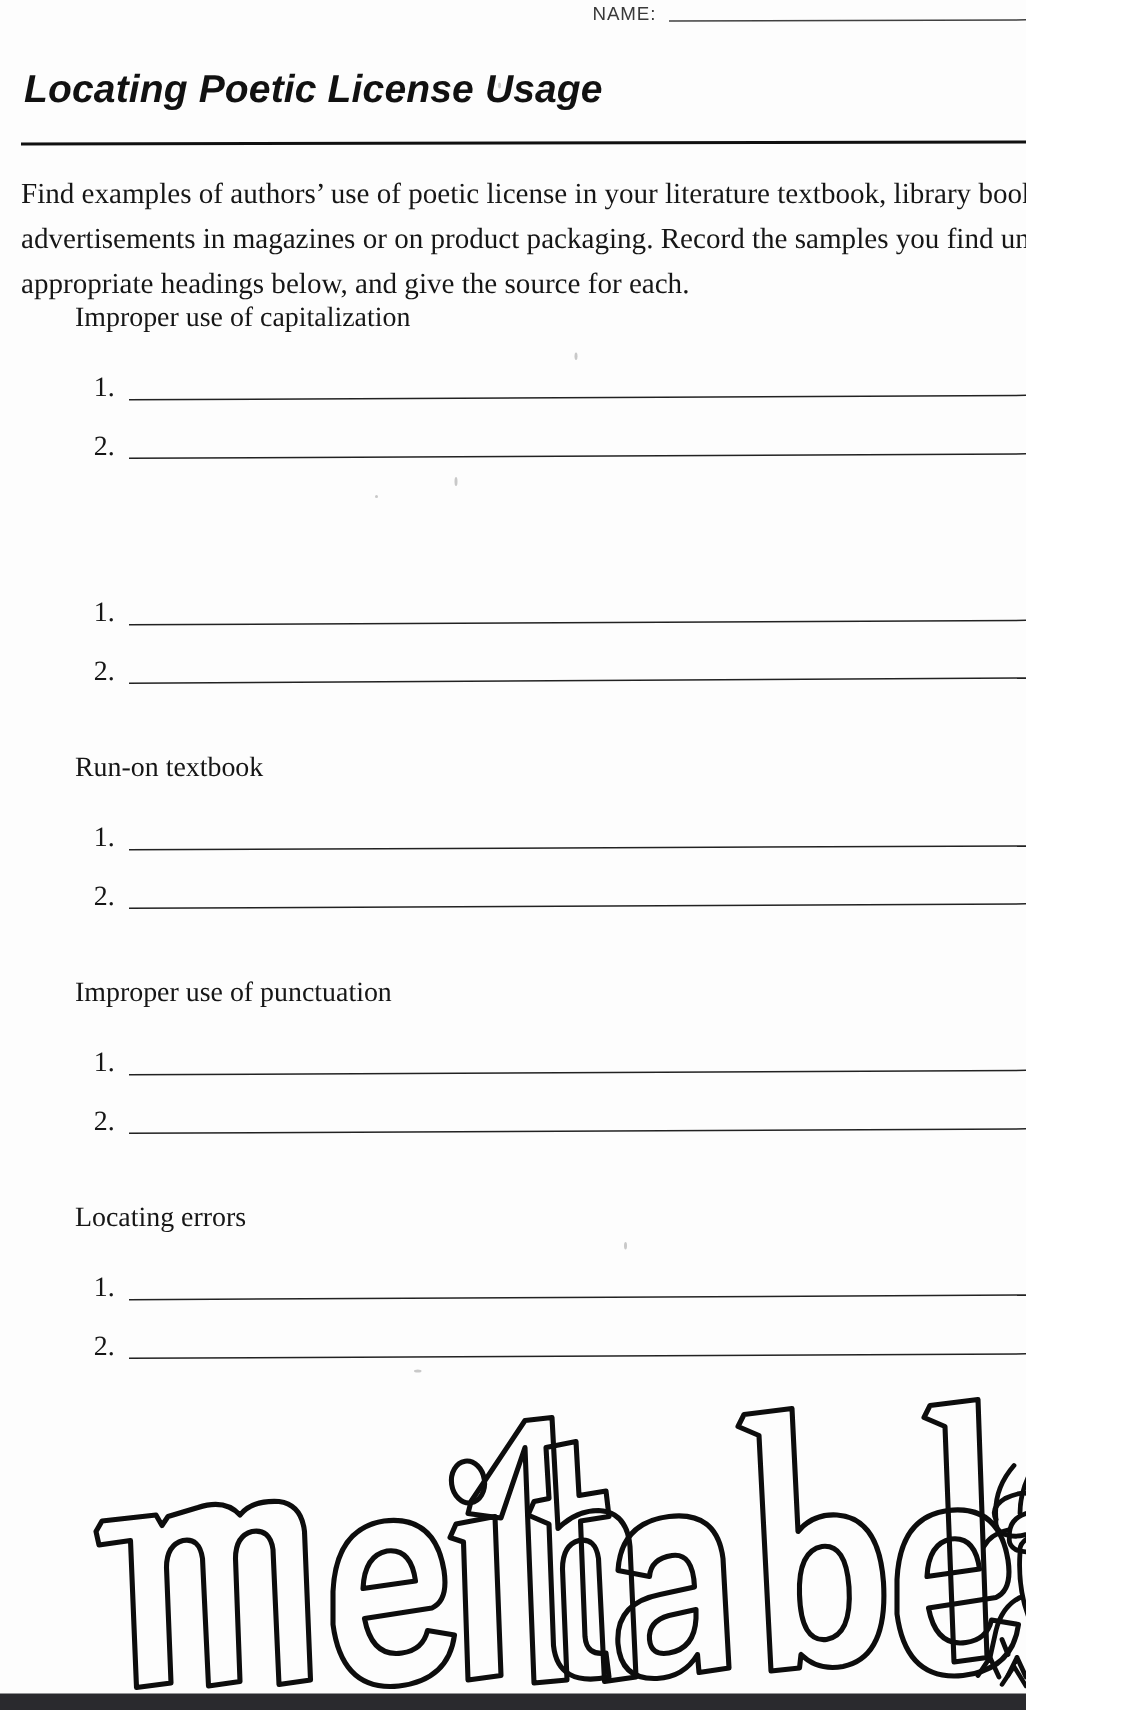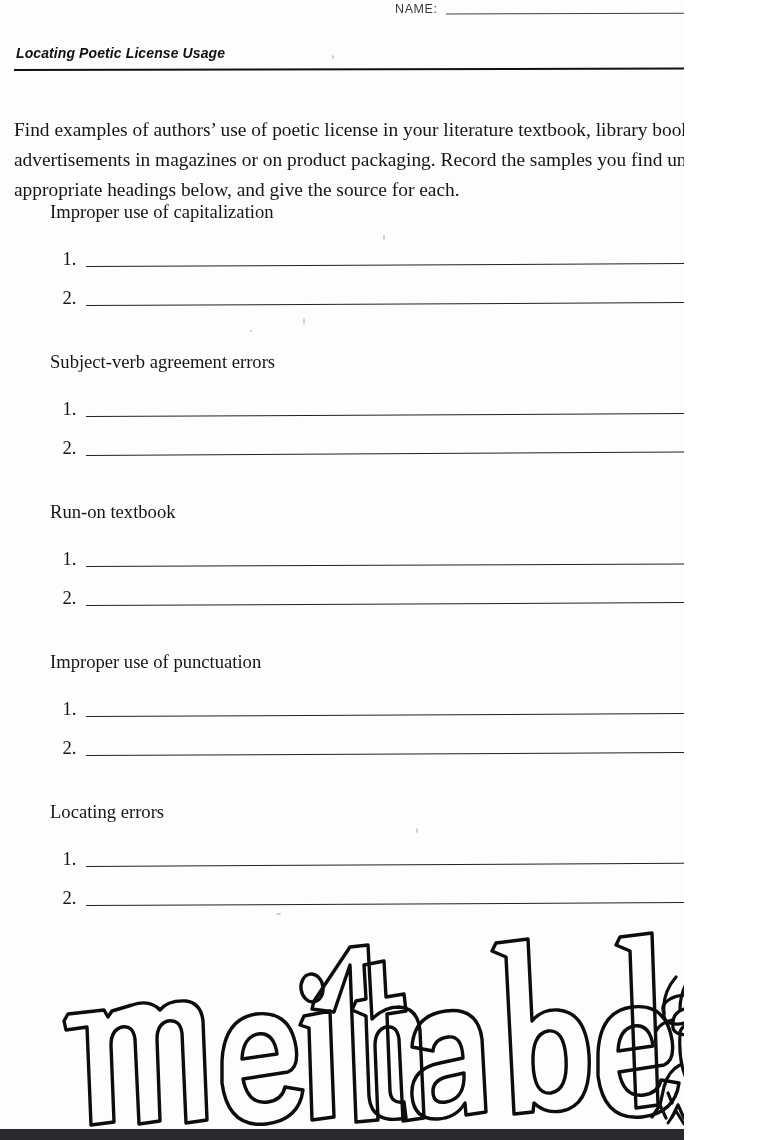--- a/index.html
+++ b/index.html
@@ -53,25 +53,25 @@
   .title-block {
     position: absolute;
     left: 14px;
     top: 45px;
     width: 742px;
   }
   .worksheet-title {
     font-family: "Liberation Sans", "DejaVu Sans", sans-serif;
     font-style: italic;
     font-weight: bold;
-    font-size: 14px;
+    font-size: 26px;
     letter-spacing: 0.1px;
     color: #111111;
     margin: 0;
-    padding: 0 0 8px 2px;
+    padding: 0 0 20px 2px;
     line-height: 1.15;
     white-space: nowrap;
   }
   .title-rule {
     height: 0;
     border-bottom: 2.3px solid #111111;
     width: 741px;
     transform: rotate(-0.12deg);
     transform-origin: left center;
   }
@@ -190,21 +190,20 @@
         <span class="answer-number">1.</span>
         <span class="answer-rule"></span>
       </div>
       <div class="answer-row row-2">
         <span class="answer-number">2.</span>
         <span class="answer-rule"></span>
       </div>
     </div>
 
     <div class="section section-2">
-      <div class="section-heading">Subject-verb agreement errors</div>
       <div class="answer-row row-1">
         <span class="answer-number">1.</span>
         <span class="answer-rule"></span>
       </div>
       <div class="answer-row row-2">
         <span class="answer-number">2.</span>
         <span class="answer-rule"></span>
       </div>
     </div>
 

